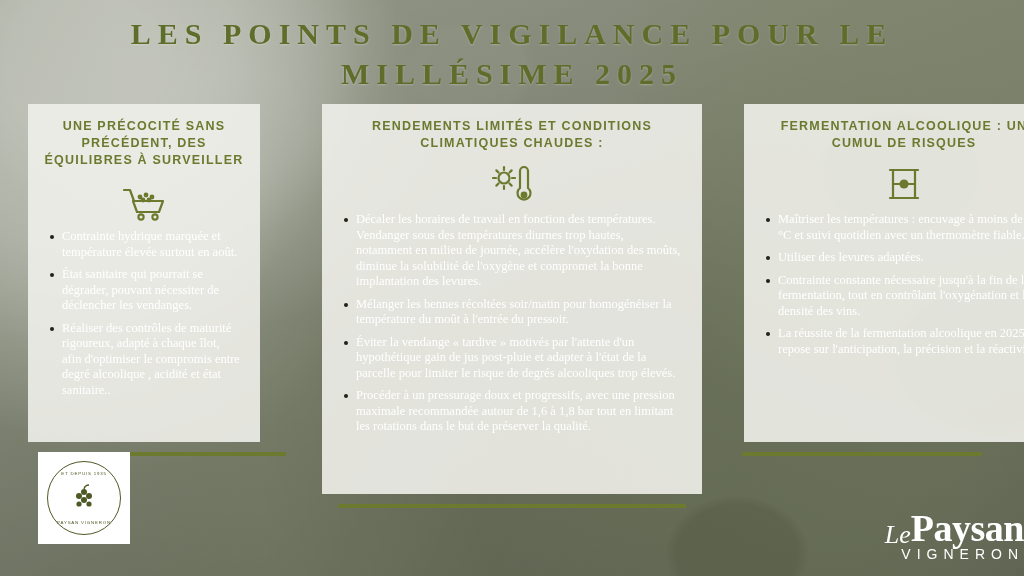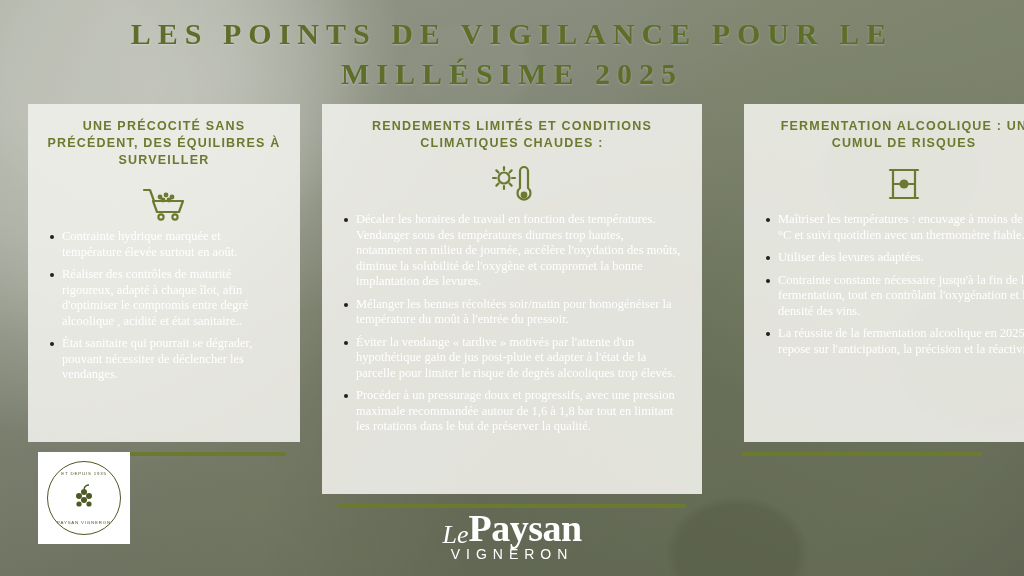--- a/index.html
+++ b/index.html
@@ -67,21 +67,21 @@
   }
 
   
   .col {
     position: absolute;
     background: rgba(239,239,234,0.90);
     display: flex;
     flex-direction: column;
     align-items: center;
   }
-  #col-left  { left: 28px;  top: 104px; width: 272px; height: 338px; }
+  #col-left  { left: 28px;  top: 104px; width: 232px; height: 338px; }
   #col-mid   { left: 322px; top: 104px; width: 380px; height: 390px; align-items: center; }
   #col-right { left: 744px; top: 104px; width: 320px; height: 338px; }
 
   .col-head {
     color: #6b7a2e;
     font-family: "Liberation Sans", sans-serif;
     font-weight: bold;
     font-size: 12.5px;
     letter-spacing: 1.2px;
     text-align: center;
@@ -163,21 +163,21 @@
     color: #4d5a25;
   }
   .badge-top { top: 9px; }
   .badge-bottom { bottom: 9px; }
 
   #brand {
     position: absolute;
     left: 0;
     bottom: 14px;
     width: 100%;
-    text-align: center;
+    text-align: right;
     color: #ffffff;
   }
   #brand .le {
     font-family: "Liberation Serif", serif;
     font-style: italic;
     font-size: 26px;
     vertical-align: -2px;
   }
   #brand .paysan {
     font-family: "Liberation Serif", serif;
@@ -221,22 +221,22 @@
           <circle cx="20" cy="16" r="2.4"></circle>
           <circle cx="26" cy="14" r="2.4"></circle>
           <circle cx="32" cy="16" r="2.4"></circle>
           <circle cx="23" cy="19" r="2.4"></circle>
           <circle cx="29" cy="19" r="2.4"></circle>
         </g>
       </svg>
     </div>
     <ul>
       <li>Contrainte hydrique marquée et température élevée surtout en août.</li>
+      <li>État sanitaire qui pourrait se dégrader, pouvant nécessiter de déclencher les vendanges.</li>
       <li>Réaliser des contrôles de maturité rigoureux, adapté à chaque îlot, afin d'optimiser le compromis entre degré alcoolique , acidité et état sanitaire..</li>
-      <li>État sanitaire qui pourrait se dégrader, pouvant nécessiter de déclencher les vendanges.</li>
     </ul>
   </div>
   <div class="col-rule" id="rule-left"></div>
 
   <div class="col" id="col-mid">
     <div class="col-head">RENDEMENTS LIMITÉS ET CONDITIONS CLIMATIQUES CHAUDES :</div>
     <div class="icon-wrap">
       <svg width="46" height="44" viewBox="0 0 46 44" aria-hidden="true">
         <g fill="none" stroke="#6b7a2e" stroke-width="2.2" stroke-linecap="round">
           <circle cx="15" cy="15" r="5.5"></circle>

